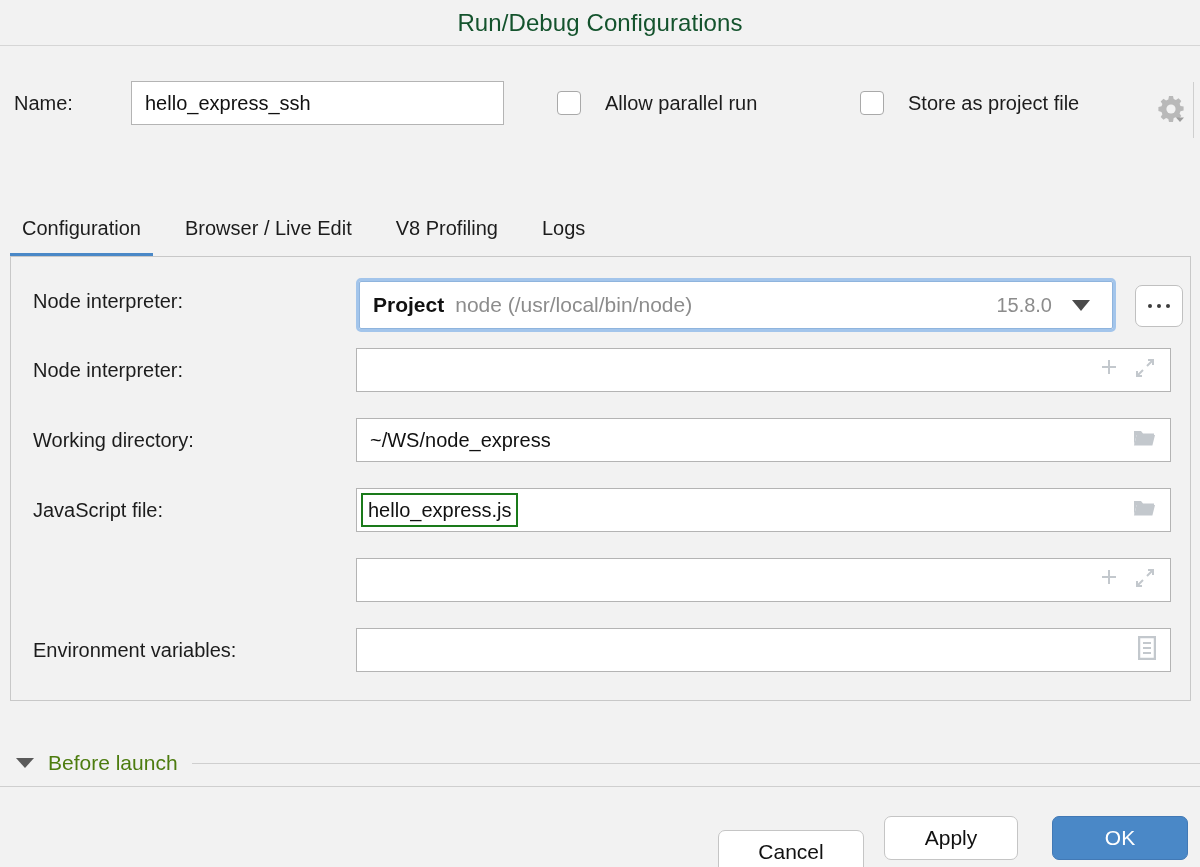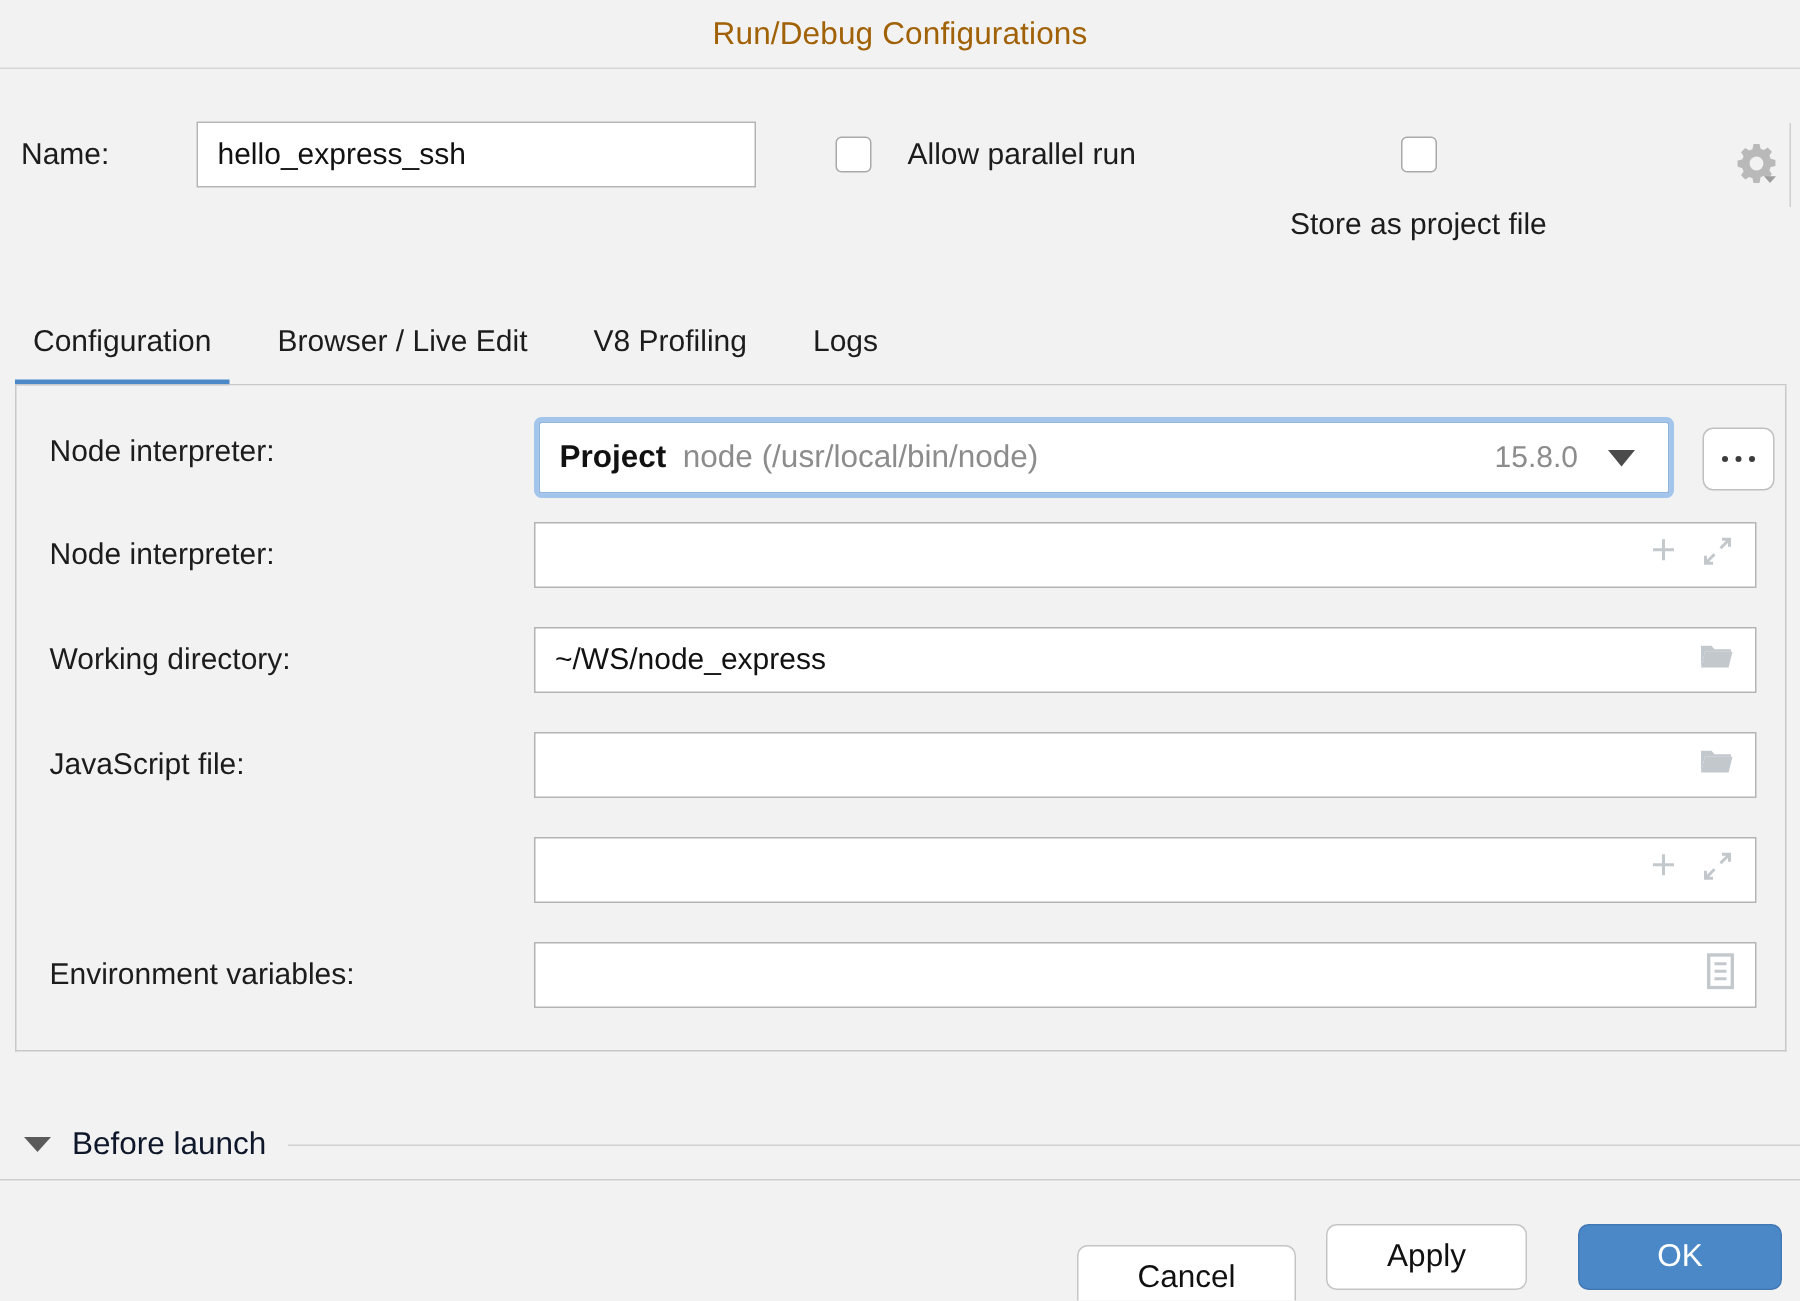--- a/index.html
+++ b/index.html
@@ -12,39 +12,39 @@
   }
   .dialog { position: relative; width: 1200px; height: 867px; background: #f2f2f2; }
 
   
   .titlebar {
     position: absolute; left: 0; top: 0; width: 1200px; height: 46px;
     display: flex; align-items: center; justify-content: center;
     border-bottom: 1px solid #d6d6d6;
     background: #f2f2f2;
   }
-  .titlebar .title { font-size: 21px; color: #a16207; letter-spacing: .1px; text-align: center; }
+  .titlebar .title { font-size: 24px; color: #14532d; letter-spacing: .1px; text-align: center; }
 
   
   .name-row {
     position: absolute; left: 0; top: 78px; width: 1200px; height: 60px;
   }
   .lbl-name {
     position: absolute; left: 14px; top: 14px; font-size: 20px; color: #1c1c1c;
   }
   .name-field {
     position: absolute; left: 131px; top: 3px; width: 373px; height: 44px;
     background: #ffffff; border: 1px solid #b4b4b4;
     display: flex; align-items: center;
   }
   .name-field .val { padding-left: 13px; font-size: 20px; color: #111; }
 
   .cbx-wrap { position: absolute; display: flex; align-items: center; gap: 24px; top: 13px; }
   .cbx-wrap.c1 { left: 557px; }
-  .cbx-wrap.c2 { left: 860px; flex-direction: column; }
+  .cbx-wrap.c2 { left: 860px; }
   .cbx {
     width: 24px; height: 24px; border: 1px solid #a9a9a9; border-radius: 4px;
     background: #fff; flex: none;
   }
   .cbx-label { font-size: 20px; color: #1c1c1c; white-space: nowrap; }
 
   .gear-btn {
     position: absolute; left: 1155px; top: 93px; width: 32px; height: 32px;
   }
   .gear-btn svg { display: block; }
@@ -130,21 +130,21 @@
   
   .before {
     position: absolute; left: 0; top: 740px; width: 1200px; height: 46px;
     display: flex; align-items: center;
   }
   .before .arrow {
     margin-left: 16px; width: 0; height: 0;
     border-left: 9px solid transparent; border-right: 9px solid transparent;
     border-top: 10px solid #5a5a5a;
   }
-  .before .bl-label { margin-left: 14px; font-size: 21px; color: #0f172a; white-space: nowrap; }
+  .before .bl-label { margin-left: 14px; font-size: 21px; color: #4d7c0f; white-space: nowrap; }
   .before .rule { flex: 1; height: 1px; background: #cfcfcf; margin-left: 14px; margin-right: 0; }
   .before-bottom {
     position: absolute; left: 0; top: 786px; width: 1200px; height: 1px; background: #cfcfcf;
   }
 
   
   .footer { position: absolute; left: 0; top: 806px; width: 1200px; height: 61px; }
   .btn {
     position: absolute; top: 10px; height: 44px; border-radius: 7px;
     display: flex; align-items: center; justify-content: center;
@@ -259,20 +259,23 @@
                 <path d="M4.6 8H23l-2.6 10.5H2z" fill="#c3c8cd"></path>
               </svg>
           </span>
         </span>
       </div>
     </div>
 
     <div class="row" style="top:231px;">
       <span class="lbl">JavaScript file:</span>
       <div class="field" style="left:345px; width:815px; top:0;">
+        <span class="green-box">
+          <span class="txt">hello_express.js</span>
+        </span>
         <span class="icon-slot">
           <span>
             <svg width="24" height="22" viewBox="0 0 24 22">
                 <path d="M2 4h7l2 2.4h11V8H4.6L2 18.5z" fill="#c3c8cd"></path>
                 <path d="M4.6 8H23l-2.6 10.5H2z" fill="#c3c8cd"></path>
               </svg>
           </span>
         </span>
       </div>
     </div>

